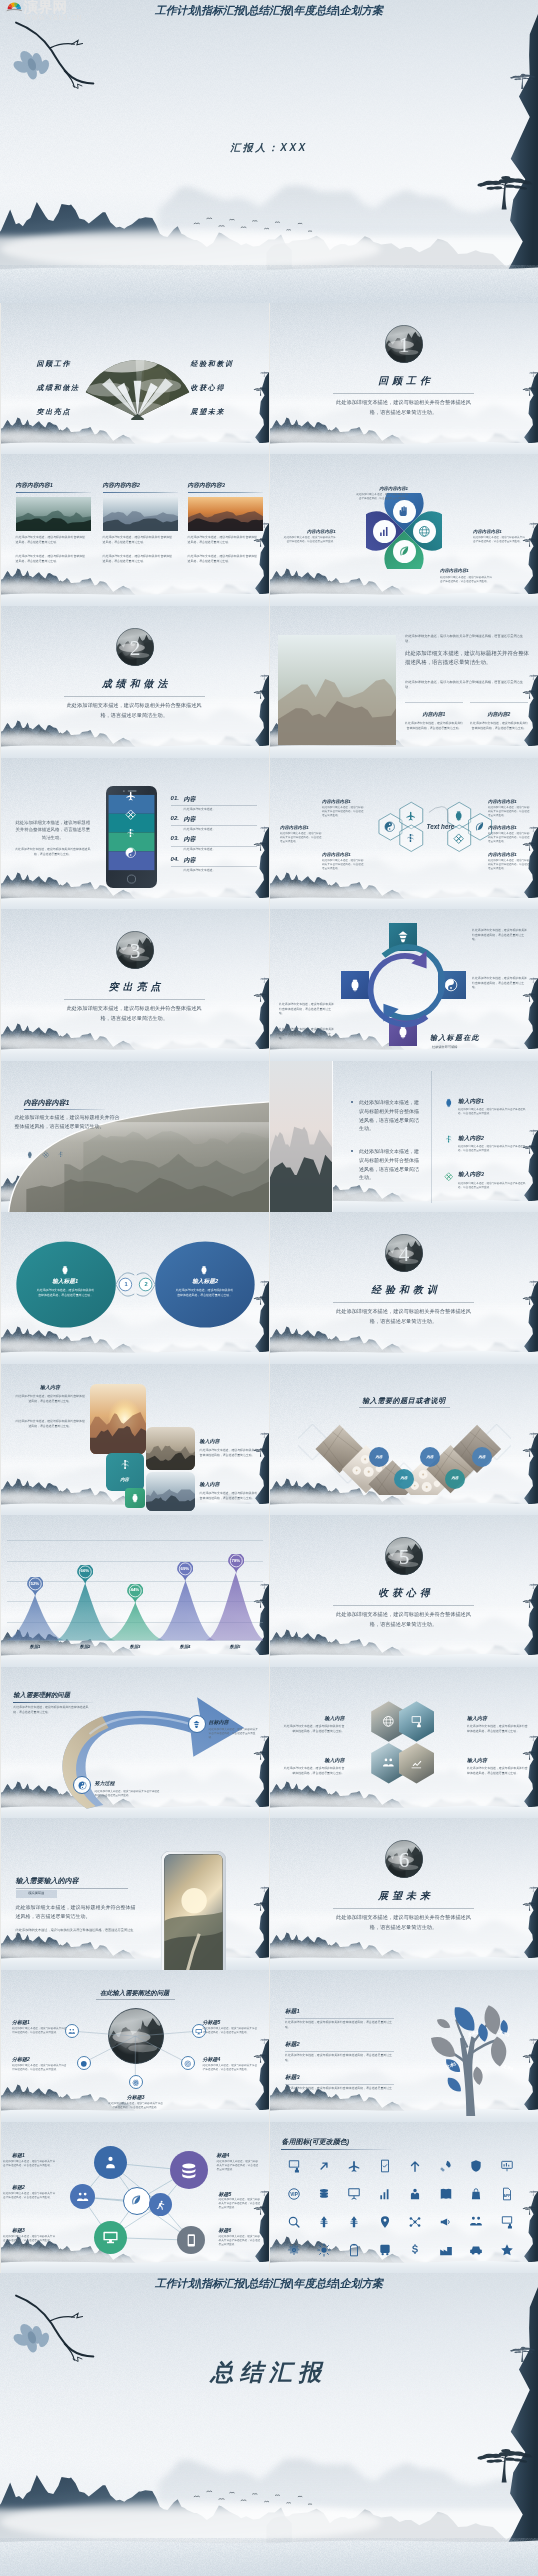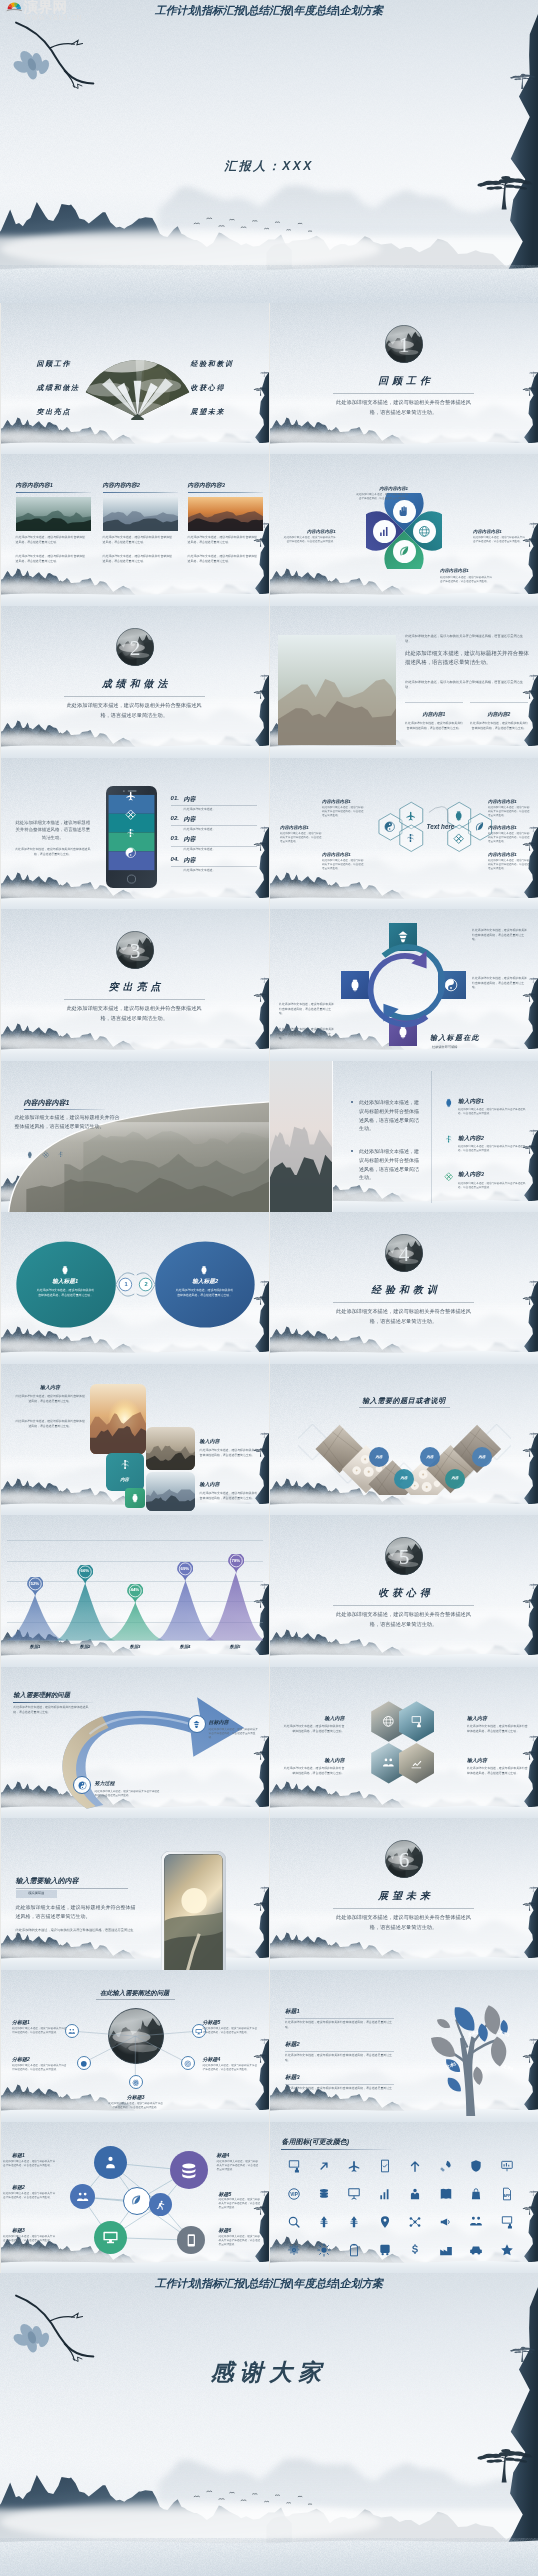--- a/index.html
+++ b/index.html
@@ -321,21 +321,21 @@
             </g>
             <path d="M2 29 Q26 20 50 29 L50 32 Q26 24 2 32 Z" fill="#9a9a9a"></path>
           </svg>
           <span class="wm-t">演界网</span>
         </div>
         <div class="wm-s">WWW.YANJ.CN</div>
       </div>
       <div class="hstrip">
         <span>工作计划|指标汇报|总结汇报|年度总结|企划方案</span>
       </div>
-      <div class="ctitle" style="top:158px;font-size:12px;letter-spacing:2.5px">汇报人：XXX</div>
+      <div class="ctitle" style="top:141px;font-size:10px;letter-spacing:2.5px">汇报人：XXX</div>
     </div>
     <div class="slide" style="left:0.6px;top:303px;width:268px;height:152px;">
       <div class="lay">
         <svg viewBox="0 0 423 239" preserveAspectRatio="none">
           <use href="#bgsm"></use>
         </svg>
       </div>
       <svg class="t" style="left:84px;top:36px;width:105px;height:81px" viewBox="0 0 166 128">
         <defs>
           <linearGradient id="fanG" x1=".15" y1="0" x2=".7" y2="1">
@@ -1864,16 +1864,16 @@
           <ellipse cx="52" cy="82" rx="7" ry="12" transform="rotate(24 52 82)"></ellipse>
           <ellipse cx="33" cy="90" rx="7.5" ry="12" transform="rotate(-18 33 90)"></ellipse>
         </g>
         <g fill="#6e8aa3" opacity=".7">
           <ellipse cx="33" cy="78" rx="6" ry="10" transform="rotate(-20 33 78)"></ellipse>
         </g>
       </svg>
       <div class="hstrip">
         <span>工作计划|指标汇报|总结汇报|年度总结|企划方案</span>
       </div>
-      <div class="ctitle" style="top:84px;font-size:23px;letter-spacing:6.3px">感谢大家</div>
+      <div class="ctitle" style="top:84px;font-size:23px;letter-spacing:6.3px">总结汇报</div>
     </div>
   </div>
 
 
 </body></html>

